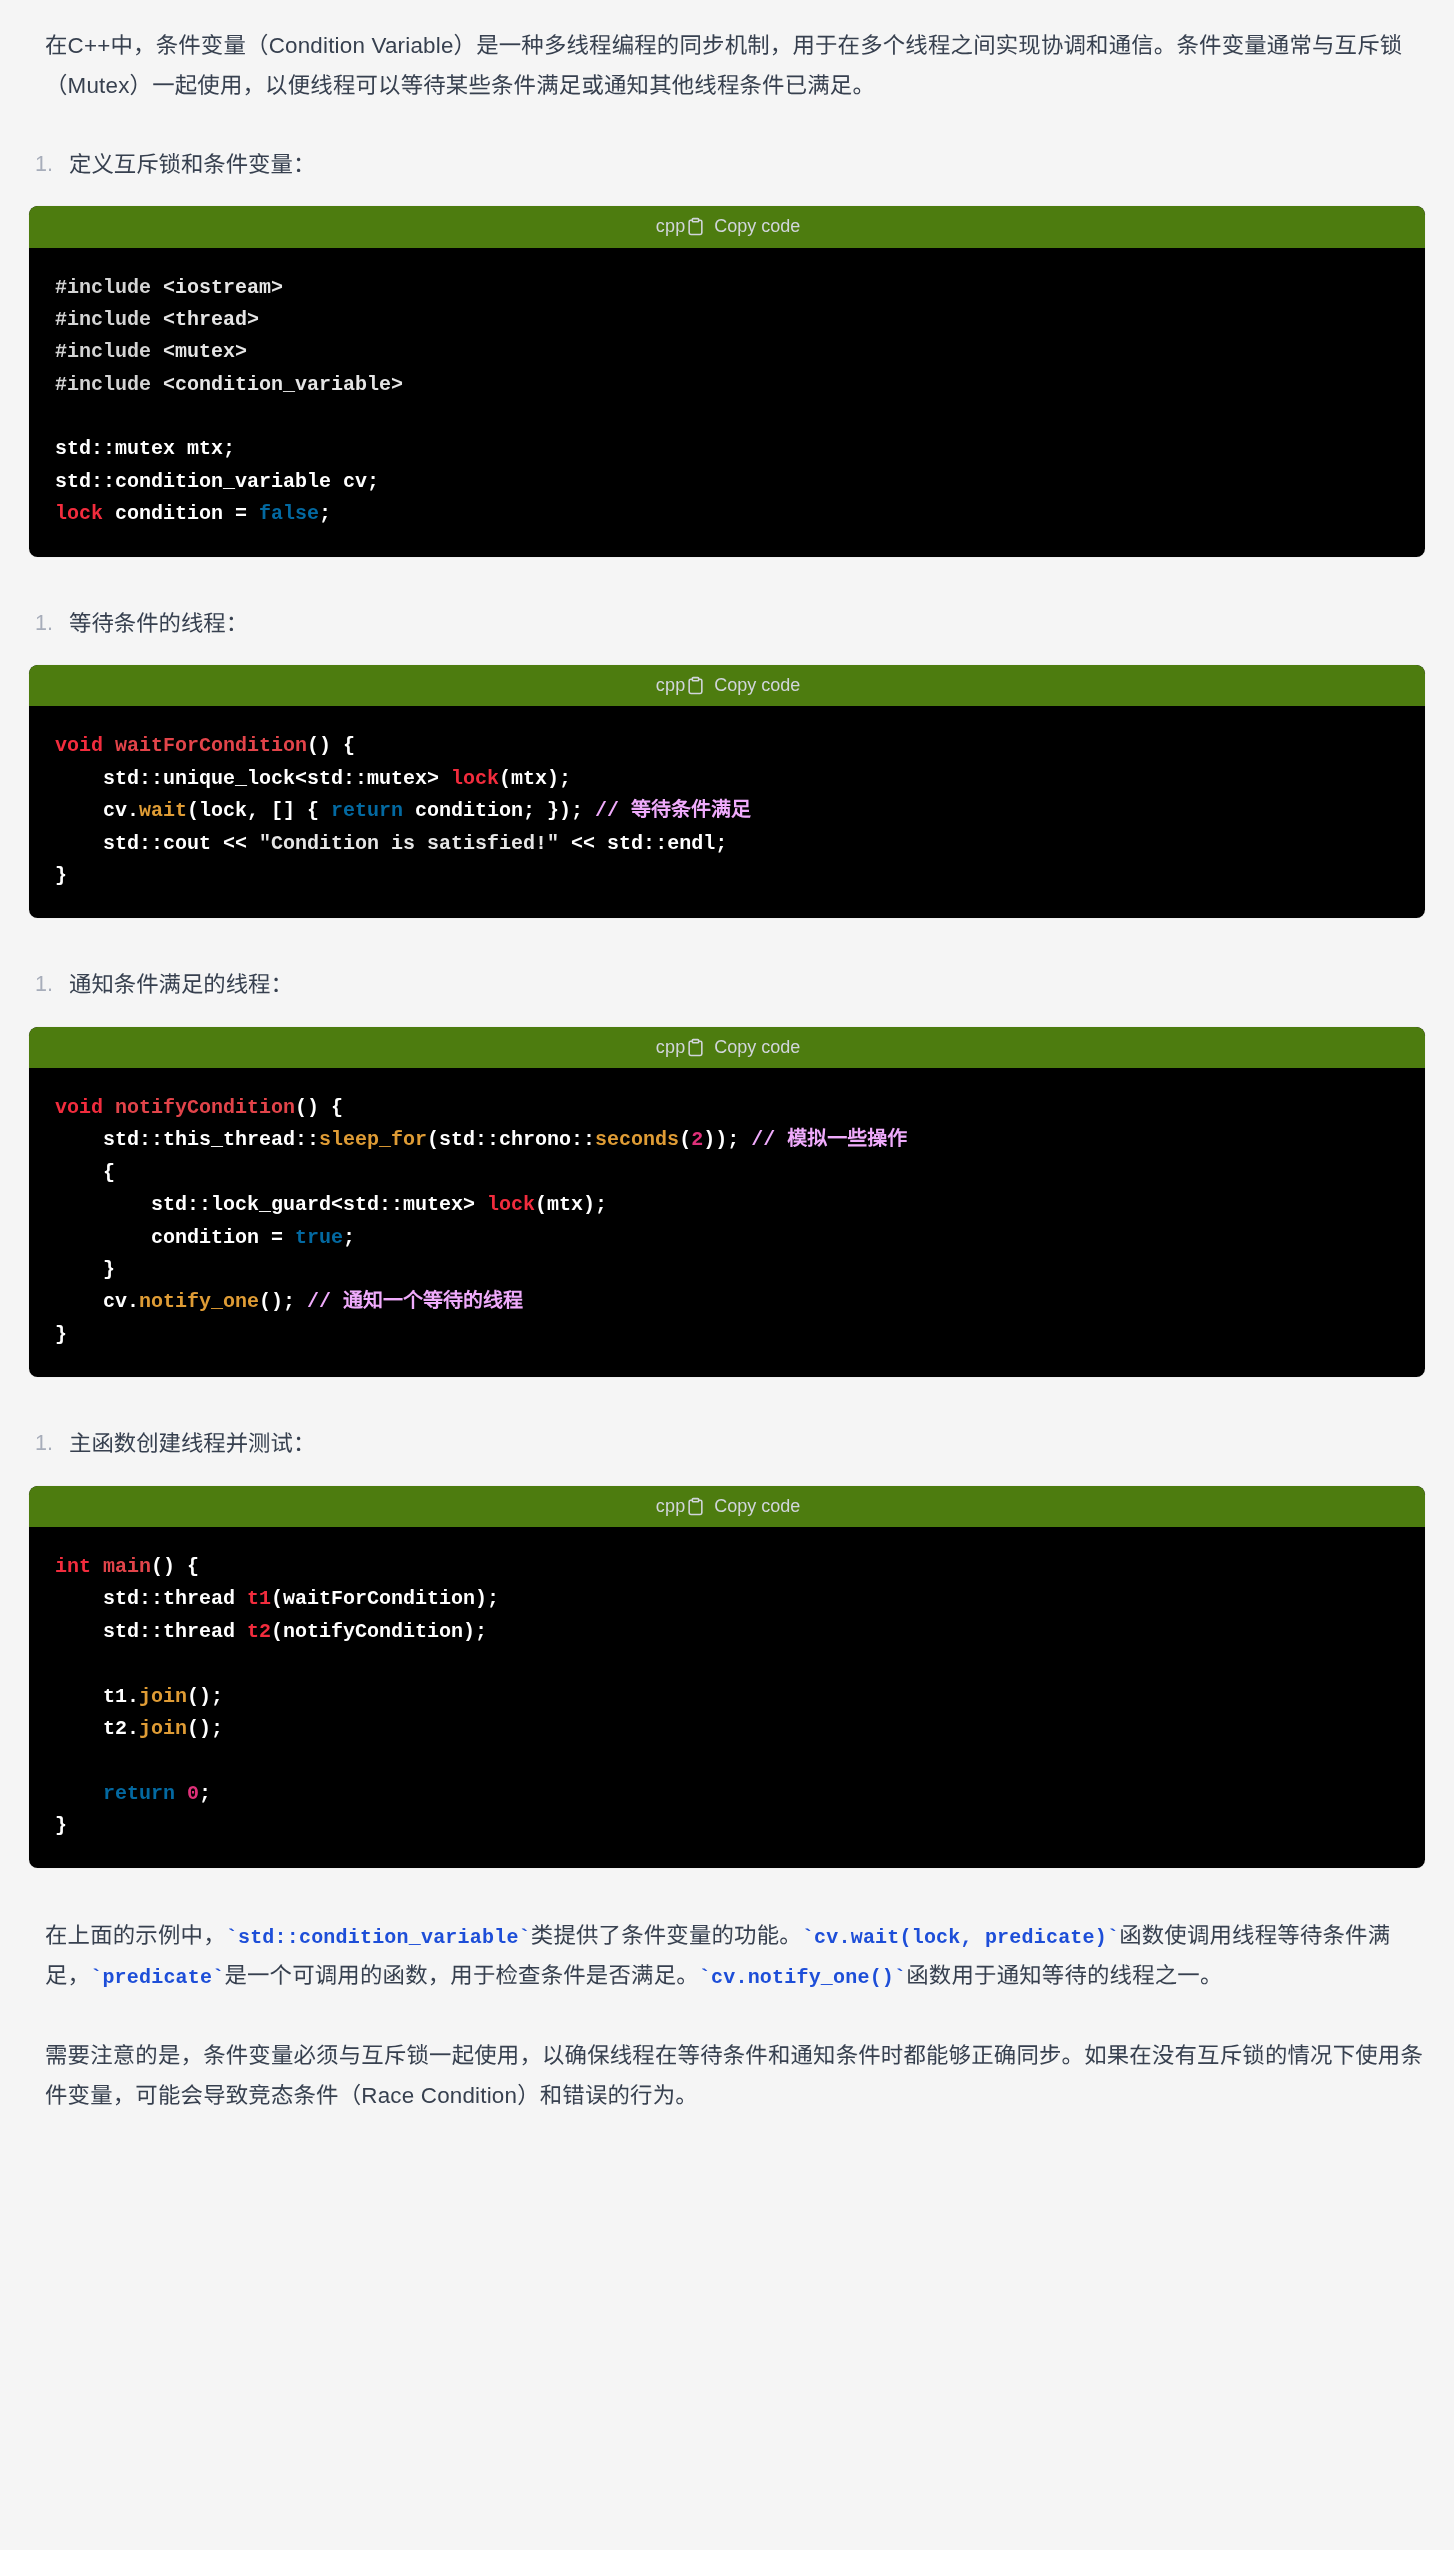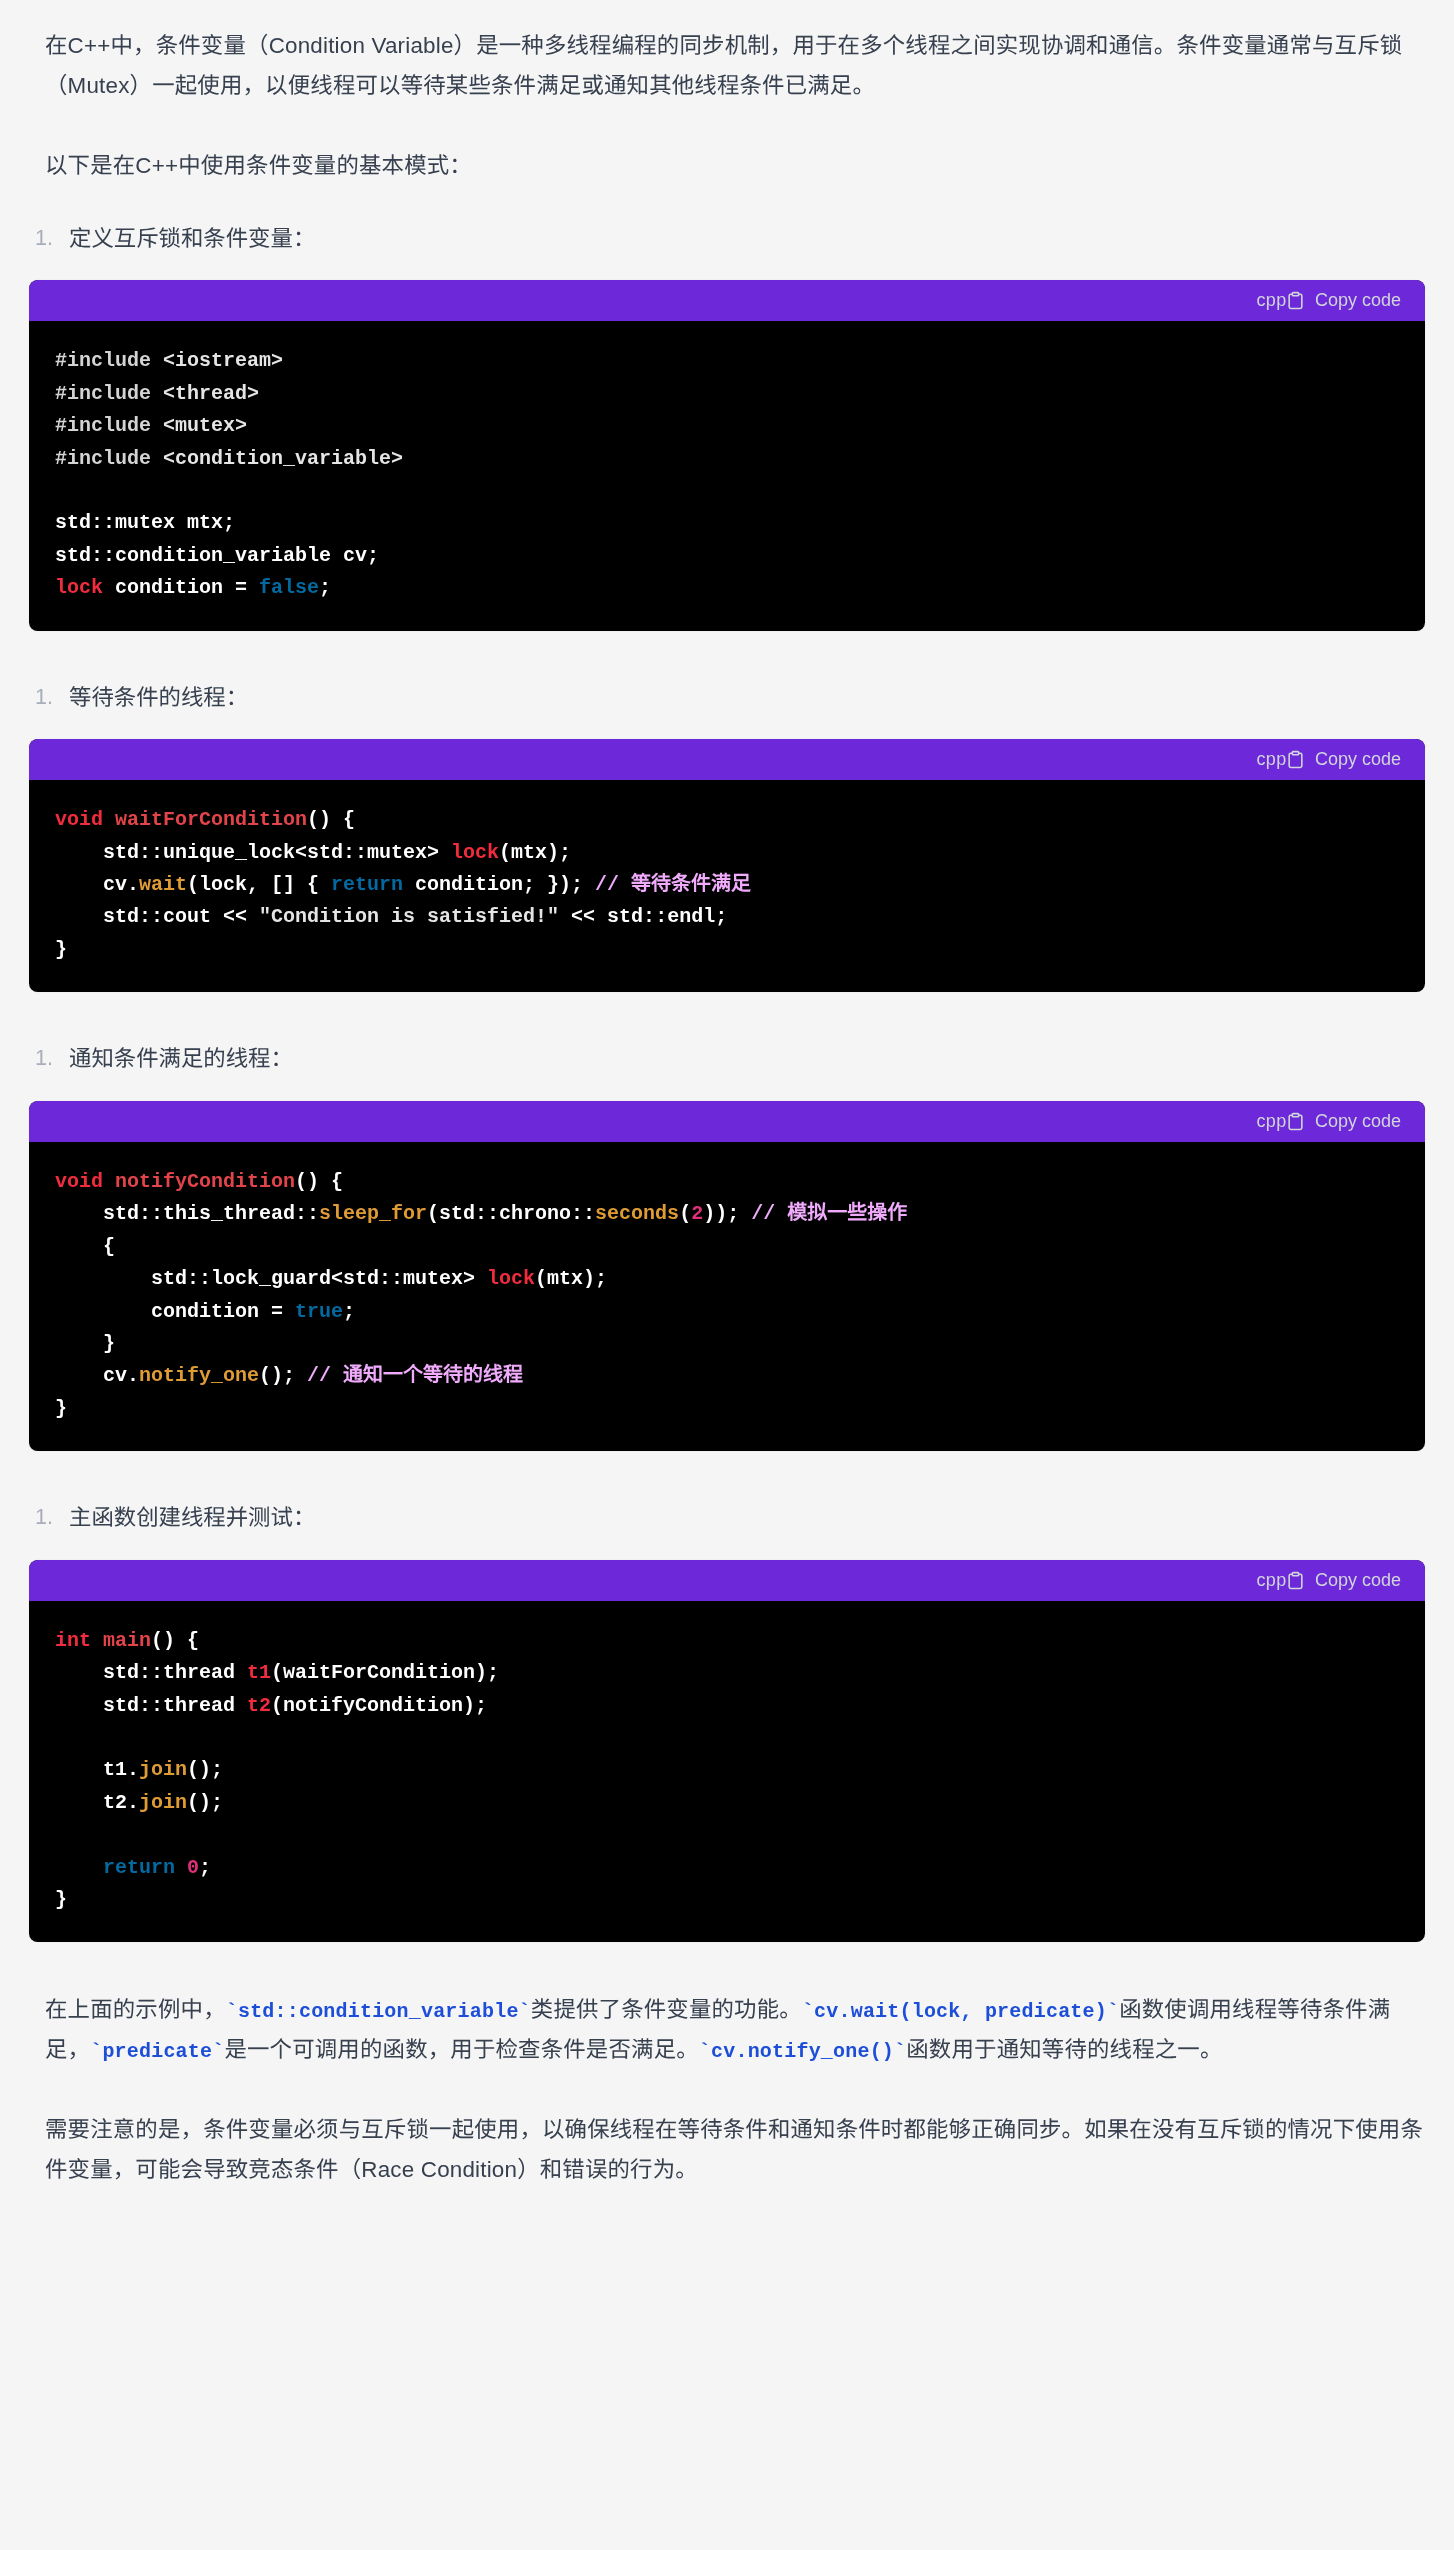--- a/index.html
+++ b/index.html
@@ -50,22 +50,22 @@
   .codeblock {
     margin: 0 0 48px 0;
     border-radius: 8.6px;
     overflow: hidden;
     background: #000000;
     box-shadow: 0 0 0 0.9px rgba(0,0,0,0.02);
   }
   .code-header {
     display: flex;
     align-items: center;
-    justify-content: flex-end;
-    background: #6d28d9;
+    justify-content: center;
+    background: #4d7c0f;
     padding: 10.3px 24px 10.3px 26px;
     height: 20.7px;
   }
   .code-lang {
     font-family: "Liberation Sans", "DejaVu Sans", sans-serif;
     font-size: 18px;
     color: #d1d5db;
     letter-spacing: 0.3px;
   }
   .copy-btn {
@@ -106,21 +106,20 @@
     font-weight: bold;
     color: #1d4ed8;
   }
 </style>
 </head>
 <body>
 
 <div class="page">
 
   <p class="para">在C++中，条件变量（Condition Variable）是一种多线程编程的同步机制，用于在多个线程之间实现协调和通信。条件变量通常与互斥锁（Mutex）一起使用，以便线程可以等待某些条件满足或通知其他线程条件已满足。</p>
-  <p class="para tight">以下是在C++中使用条件变量的基本模式：</p>
 
   <div id="sections-root">
       <ol class="olist">
         <li><span class="marker">1.</span><span>定义互斥锁和条件变量：</span></li>
       </ol>
       <div class="codeblock">
         <div class="code-header">
           <span class="code-lang">cpp</span>
           <div class="copy-btn">
             <span>

